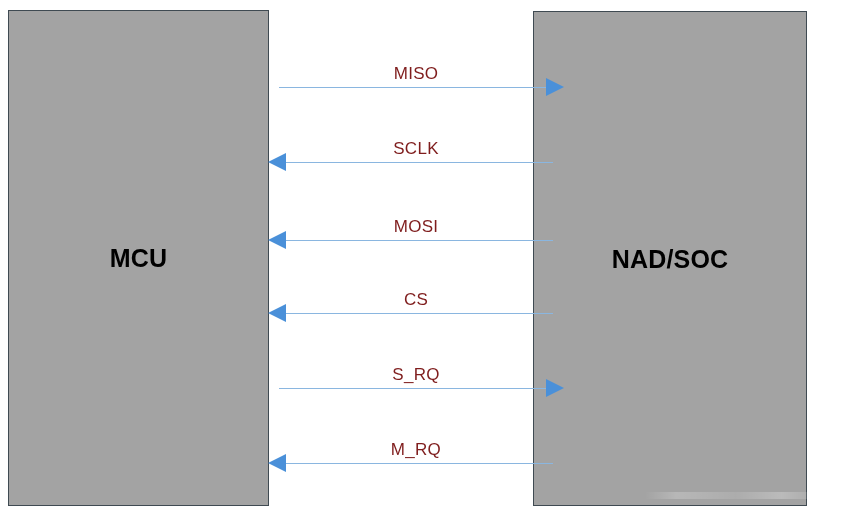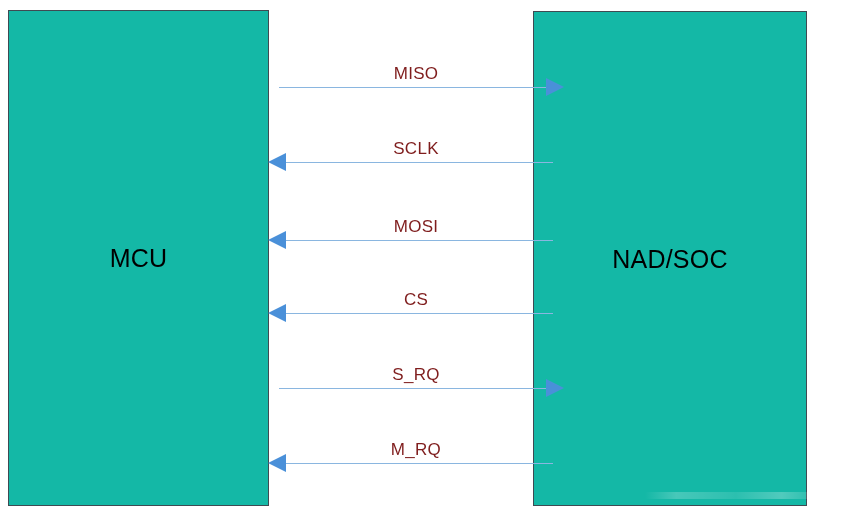--- a/index.html
+++ b/index.html
@@ -15,28 +15,28 @@
     width: 843px;
     height: 514px;
     background: #ffffff;
     overflow: hidden;
   }
 
   
   .block {
     position: absolute;
     box-sizing: border-box;
-    background: #14b8a6;
+    background: #a3a3a3;
     border: 1px solid #3f4a52;
     display: flex;
     flex-direction: column;
     align-items: center;
     justify-content: center;
     color: #000000;
-    font-weight: normal;
+    font-weight: bold;
     font-size: 25px;
     line-height: 1.28;
     letter-spacing: 0.2px;
   }
   #block-mcu {
     left: 8px;
     top: 10px;
     width: 261px;
     height: 496px;
   }

